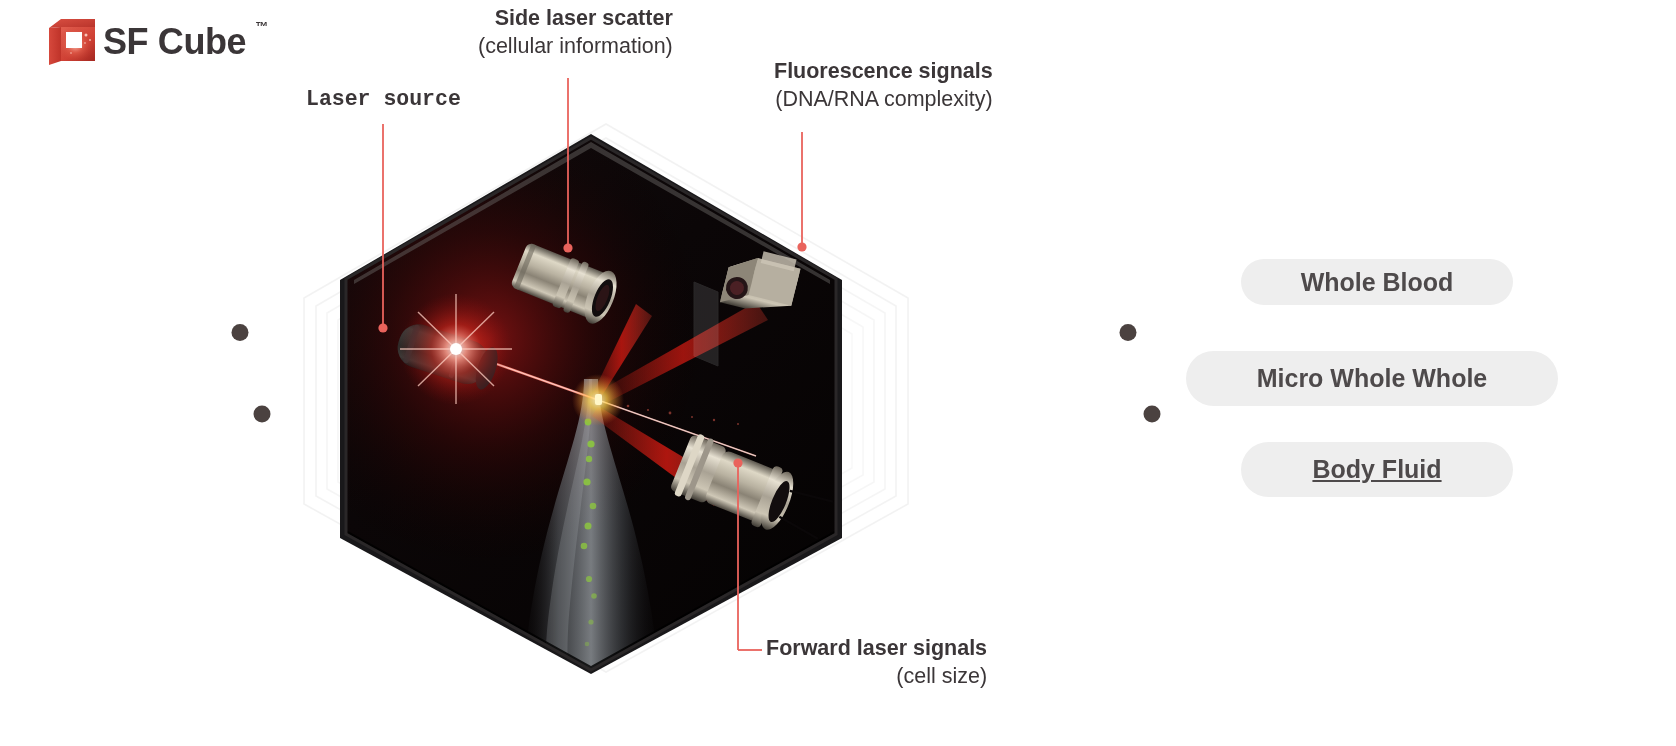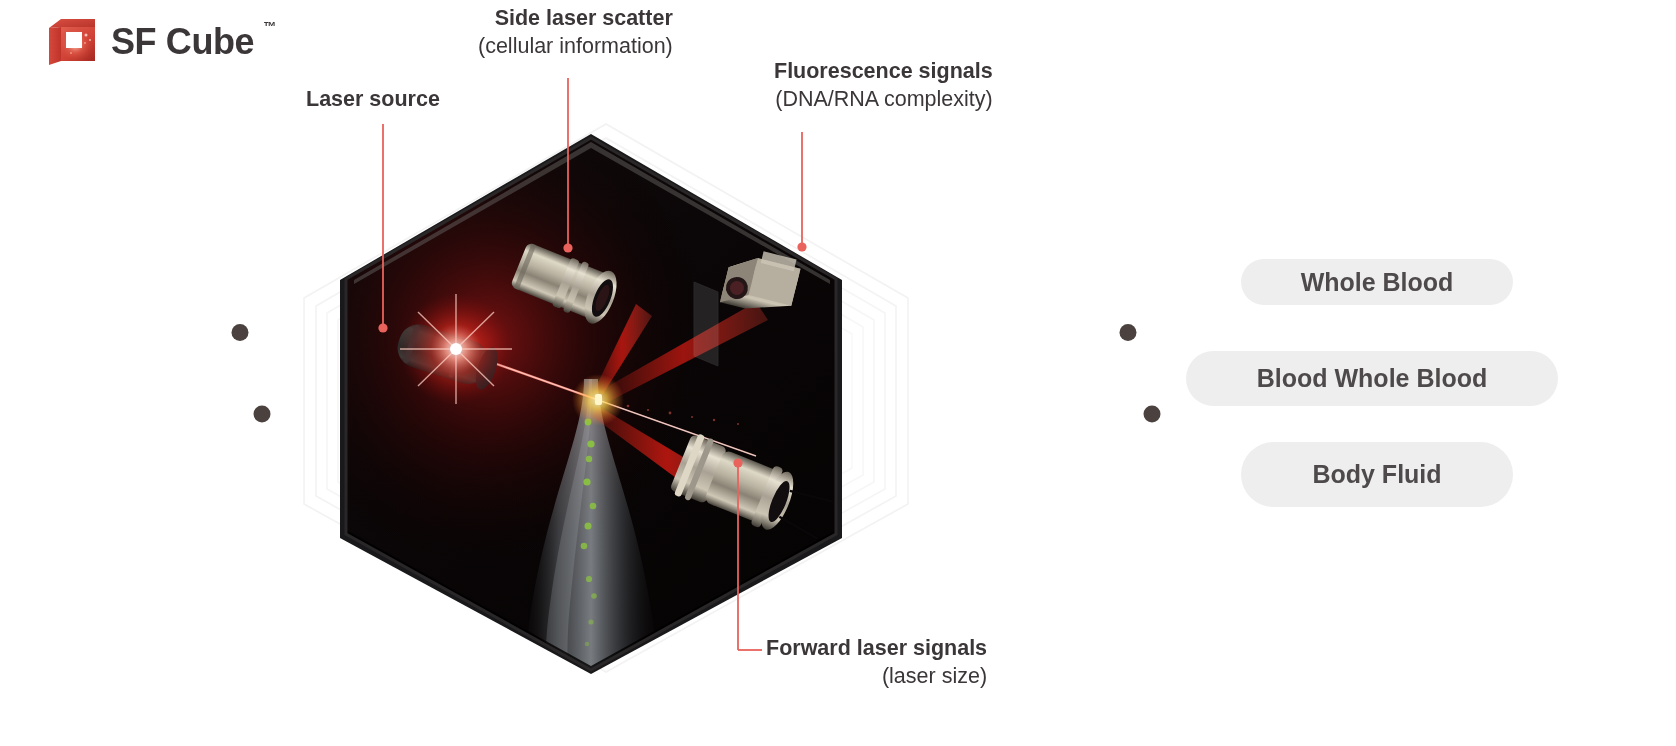--- a/index.html
+++ b/index.html
@@ -4,50 +4,50 @@
 <style>
   html,body{margin:0;padding:0;background:#ffffff;}
   body{
     width:1676px;height:746px;position:relative;overflow:hidden;
     font-family:"Liberation Sans", sans-serif;
     -webkit-font-smoothing:antialiased;
   }
   .stage{position:absolute;inset:0;}
 
   
-  #logo{position:absolute;left:47px;top:17px;display:flex;align-items:center;gap:14px;}
+  #logo{position:absolute;left:47px;top:17px;display:flex;align-items:center;gap:6px;}
   #logo-mark{position:relative;width:50px;height:50px;}
   #logo-word{
     font-size:36px;font-weight:700;color:#3b3638;letter-spacing:-0.4px;
     position:relative;line-height:1;white-space:nowrap;
   }
   #logo-tm{
     font-size:13px;font-weight:600;color:#3b3638;
     position:absolute;top:-4px;right:-22px;
   }
 
   
   .callout{position:absolute;color:#3b3638;text-align:right;}
   .callout .c-title{font-size:21.5px;font-weight:700;line-height:1.28;white-space:nowrap;}
   .callout .c-sub{font-size:21.5px;font-weight:400;line-height:1.28;white-space:nowrap;color:#3b3638;}
 
-  #callout-laser-source{left:306px;top:86px;}
+  #callout-laser-source{left:306px;top:86px;font-family:Liberation Mono, monospace;}
   #callout-side-scatter{left:478px;top:5px;}
   #callout-fluorescence{left:742px;top:58px;margin-left:32px;}
   #callout-forward-scatter{left:766px;top:635px;}
 
   
   .pill{
     position:absolute;background:#eeeeee;border-radius:40px;
     display:flex;align-items:center;justify-content:center;
     color:#4e4a4b;font-weight:700;
   }
   #pill-whole-blood{left:1241px;top:259px;width:272px;height:46px;font-size:25px;}
   #pill-micro-whole-blood{left:1186px;top:351px;width:372px;height:55px;font-size:25px;}
-  #pill-body-fluid{left:1241px;top:442px;width:272px;height:65px;font-size:25px;}
+  #pill-body-fluid{left:1241px;top:442px;width:272px;height:55px;font-size:25px;text-decoration:underline;}
 
   
   #hexwrap{position:absolute;left:276px;top:118px;width:660px;height:560px;}
   #hex-halo{position:absolute;inset:0;}
   #cube-photo{position:absolute;left:60px;top:16px;width:510px;height:540px;}
 </style>
 </head>
 <body>
 
 <div class="stage">
@@ -382,26 +382,26 @@
     <div class="c-sub">(cellular information)</div>
   </div>
 
   <div class="callout" id="callout-fluorescence">
     <div class="c-title">Fluorescence signals</div>
     <div class="c-sub">(DNA/RNA complexity)</div>
   </div>
 
   <div class="callout" id="callout-forward-scatter">
     <div class="c-title">Forward laser signals</div>
-    <div class="c-sub">(laser size)</div>
+    <div class="c-sub">(cell size)</div>
   </div>
 
   <div class="pill" id="pill-whole-blood">
     <span>Whole Blood</span>
   </div>
   <div class="pill" id="pill-micro-whole-blood">
-    <span>Blood Whole Blood</span>
+    <span>Micro Whole Whole</span>
   </div>
   <div class="pill" id="pill-body-fluid">
     <span>Body Fluid</span>
   </div>
 
 </div>
 
 </body></html>

